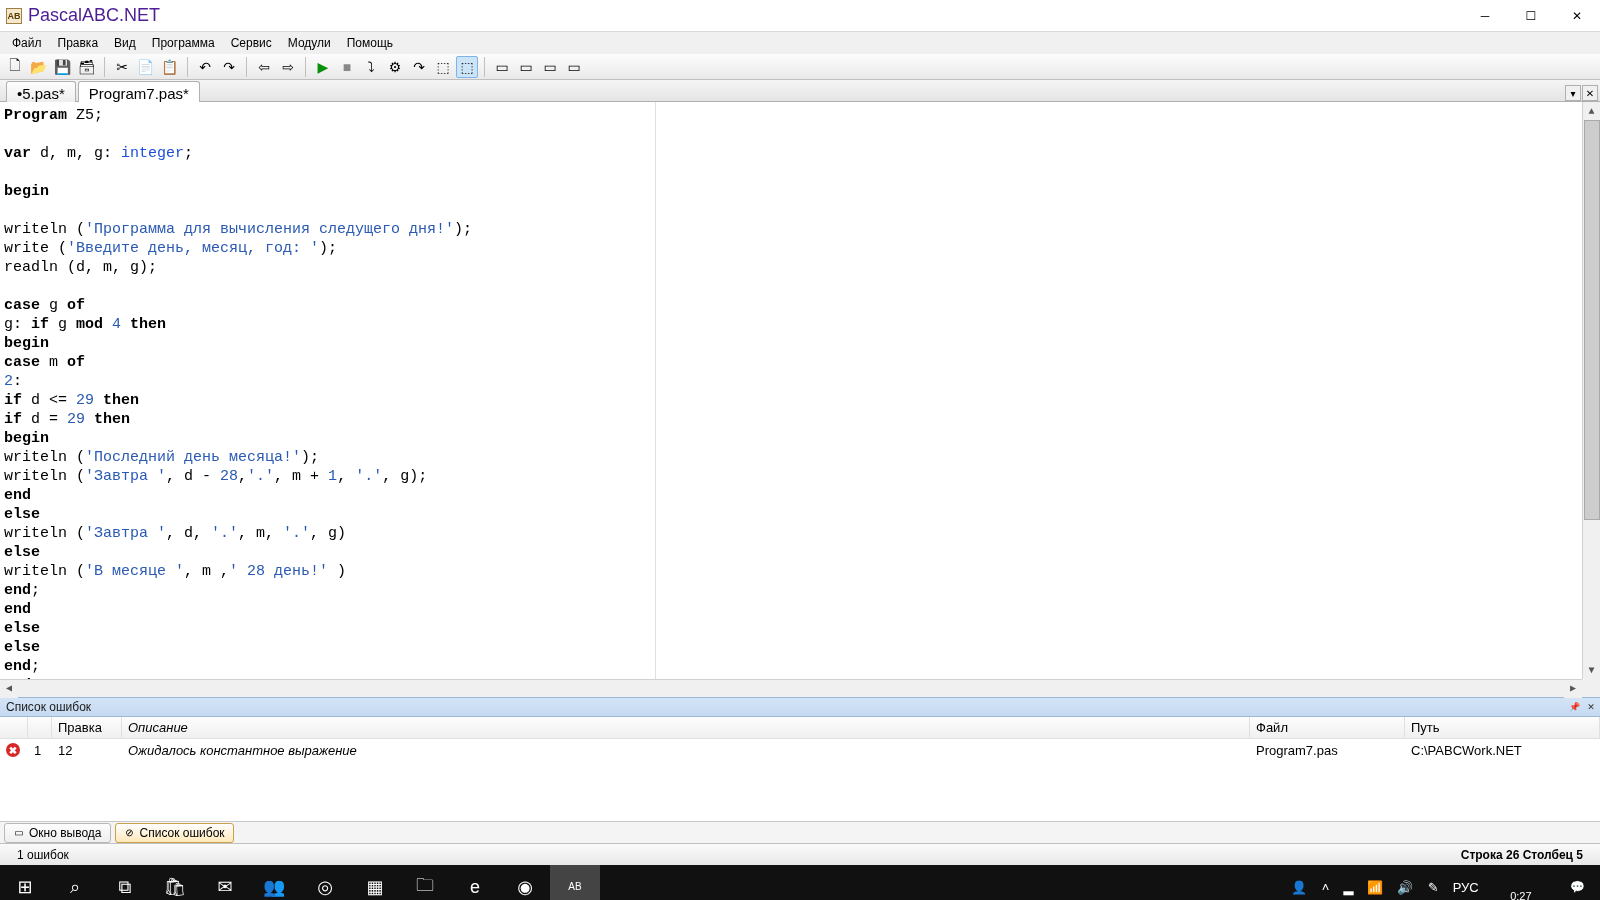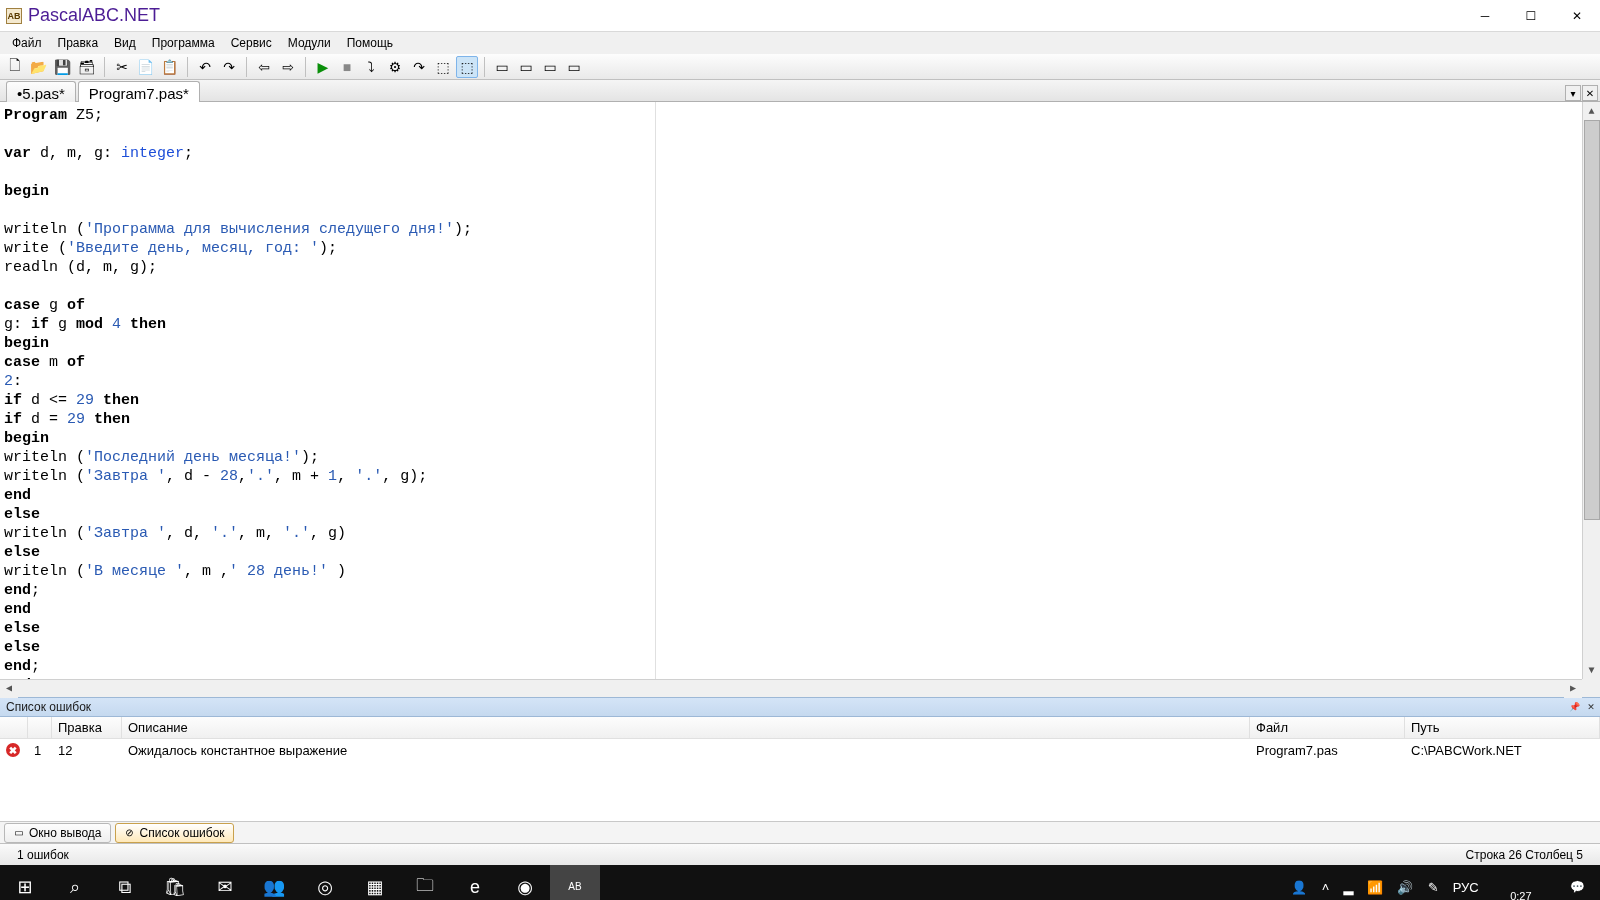--- a/index.html
+++ b/index.html
@@ -47,31 +47,31 @@
 
 .panel-header { height:20px; background: linear-gradient(#d4e4f7,#c5d9ef); border-top:1px solid #9db8d6; border-bottom:1px solid #9db8d6; display:flex; align-items:center; padding-left:6px; font-size:12px; color:#1a1a1a;}
 .panel-header .ph-controls { margin-left:auto; display:flex; gap:2px; padding-right:2px;}
 .panel-header .ph-controls .pc { width:14px; height:14px; font-size:9px; display:flex;align-items:center;justify-content:center; color:#333;}
 .error-table { height:104px; background:#fff; font-size:13px;}
 .et-head { display:flex; height:22px; align-items:stretch; border-bottom:1px solid #e0e0e0;}
 .et-head .col { display:flex; align-items:center; padding-left:6px; background: linear-gradient(#fdfdfd,#f0f0f0); border-right:1px solid #e0e0e0; color:#000;}
 .et-row { display:flex; height:22px; align-items:center;}
 .et-row .cell { padding-left:6px; display:flex; align-items:center; border-right:1px solid transparent;}
 .err-icon { width:14px; height:14px; border-radius:50%; background:#d72828; color:#fff; font-size:10px; font-weight:bold; display:flex;align-items:center;justify-content:center;}
-.col-icon{width:28px;} .col-a{width:24px;} .col-b{width:70px;} .col-desc{width:1128px;} .col-file{width:155px;} .col-path{flex:1;text-align:center;}
+.col-icon{width:28px;} .col-a{width:24px;} .col-b{width:70px;} .col-desc{width:1128px;font-style:italic;} .col-file{width:155px;} .col-path{flex:1;text-align:center;}
 
 
 .bottom-tabs { height:22px; background:#f4f4f4; border-top:1px solid #c8c8c8; display:flex; align-items:center; padding-left:4px;}
 .btab { height:20px; border:1px solid #b8b8b8; background: linear-gradient(#fdfdfd,#eee); border-radius:3px; padding:1px 8px; margin-right:4px; display:flex; align-items:center; gap:4px; font-size:12px;}
 .btab.active { background: linear-gradient(#fff,#ffe9ba); border-color:#c9a14c;}
 .btab .bi { width:12px; height:12px; display:inline-flex; align-items:center; justify-content:center; font-size:10px;}
 
 
 .statusbar { height:22px; background: linear-gradient(#fafafa,#e8e8e8); border-top:1px solid #c0c0c0; display:flex; align-items:center; padding:0 17px; font-size:12px; color:#000;}
-.statusbar .sb-right { margin-left:auto;}
+.statusbar .sb-right { margin-left:auto;font-weight:bold;}
 
 
 .taskbar { height: 44px; background:#111; display:flex; align-items:center; color:#fff;}
 .taskbar .tb-item { width:50px; height:44px; display:flex; align-items:center; justify-content:center; font-size:18px; color:#fff;}
 .taskbar .tb-item.active { border-bottom:2px solid #76b9ed;}
 .taskbar .tray { margin-left:auto; display:flex; align-items:center; height:44px;}
 .taskbar .tray .ti { padding:0 7px; font-size:13px; display:flex; align-items:center; justify-content:center; height:44px; color:#fff;}
 .taskbar .clock { display:flex; flex-direction:column; align-items:center; justify-content:center; padding:0 8px; font-size:11px; line-height:13px;margin-top:32px;}
 .taskbar .notif { width:44px; height:44px; display:flex; align-items:center; justify-content:center;}
 </style>

